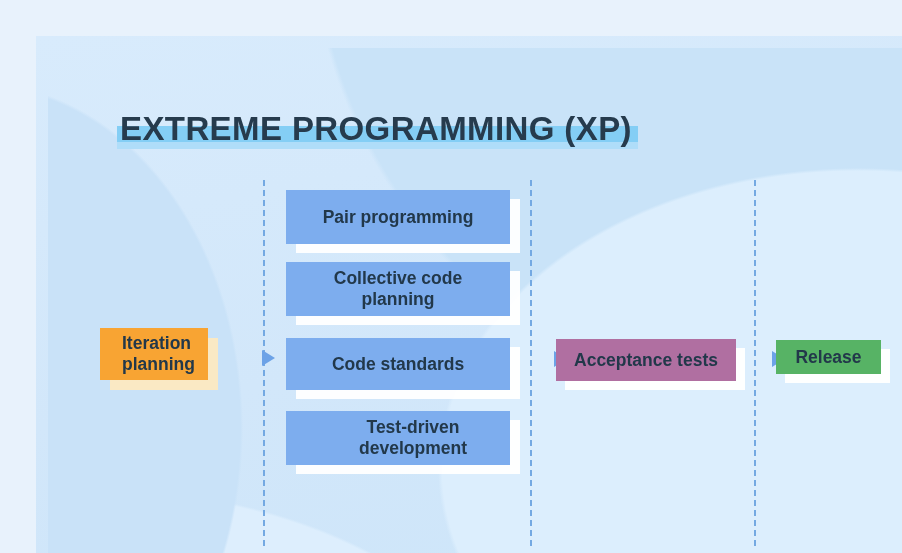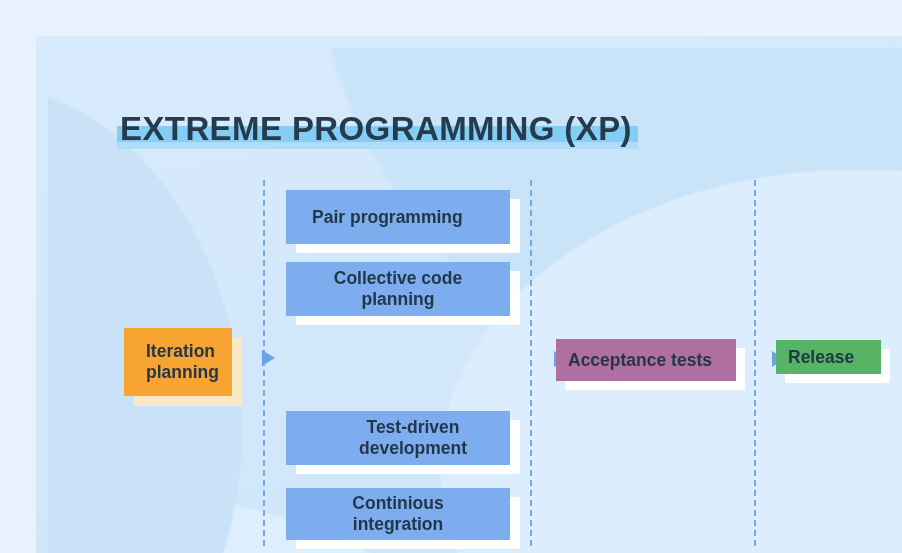--- a/index.html
+++ b/index.html
@@ -43,26 +43,26 @@
     position:absolute; top:132px; width:2px; height:368px;
     background:repeating-linear-gradient(180deg,#74A9E2 0 6px, rgba(0,0,0,0) 6px 10px);
   }
   .divider.d1 { left:215px; }
   .divider.d2 { left:482px; }
   .divider.d3 { left:706px; }
 
   
   .box {
     position:absolute;
-    display:flex; align-items:center; justify-content:flex-start;
+    display:flex; align-items:center; justify-content:center;
     text-align:center;
     color:#22384A; font-weight:bold; font-size:17.5px; line-height:1.18;
   }
   .box.start {
-    left:76px; top:280px; width:108px; height:68px;
+    left:52px; top:280px; width:108px; height:52px;
     background:#F8A433;
     box-shadow:10px 10px 0 #FAE9C4;
     justify-content:flex-start; text-align:left; padding-left:10px;
   }
   .box.practice {
     left:238px; width:224px; padding:0 14px;
     background:#7DADEE;
     box-shadow:10px 9px 0 rgba(255,255,255,0.95);
   }
   .box.p0 { top:142px; height:54px; }
@@ -117,25 +117,25 @@
     <div class="shaft"></div>
     <div class="head"></div>
   </div>
 
   <div class="box practice p0">
     <span>Pair programming</span>
   </div>
   <div class="box practice p1">
     <span>Collective code planning</span>
   </div>
+  <div class="box practice p2">
+    <span>Code standards</span>
+  </div>
   <div class="box practice p3">
     <span>Test-driven development</span>
-  </div>
-  <div class="box practice p4">
-    <span>Continious integration</span>
   </div>
 
   <div class="arrow a2">
     <div class="shaft"></div>
     <div class="head"></div>
   </div>
 
   <div class="box acceptance">
     <span>Acceptance tests</span>
   </div>

